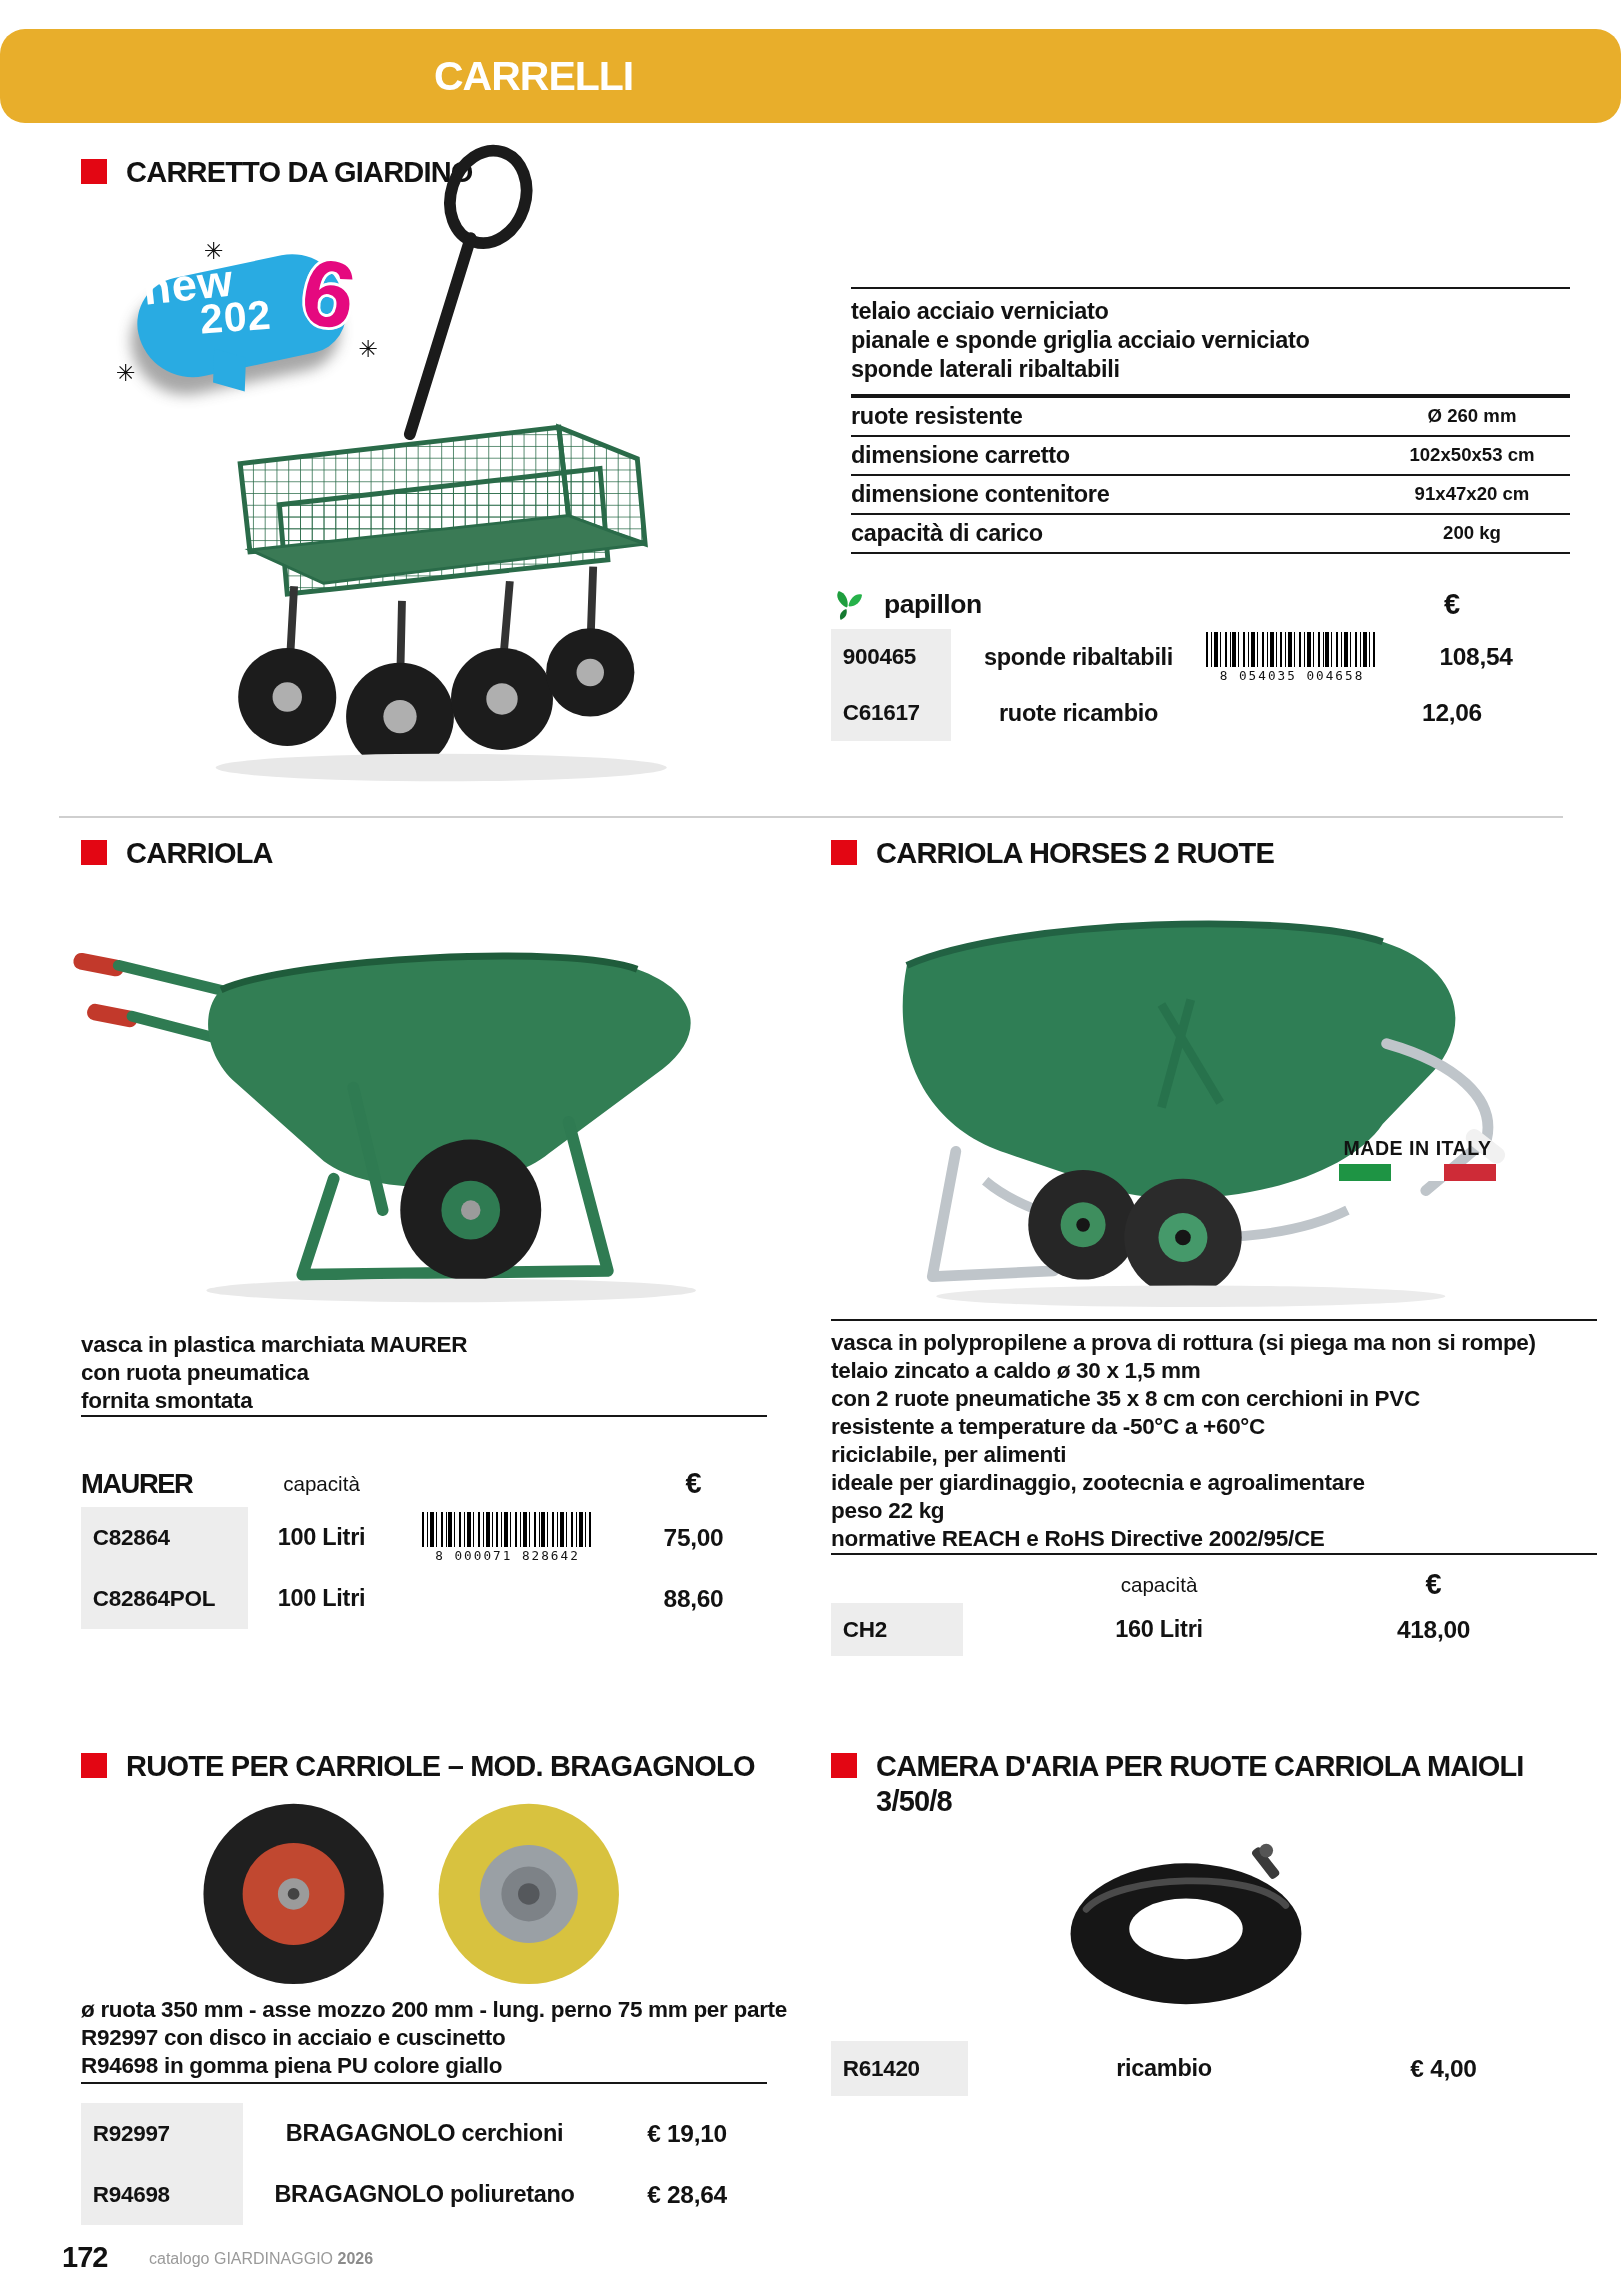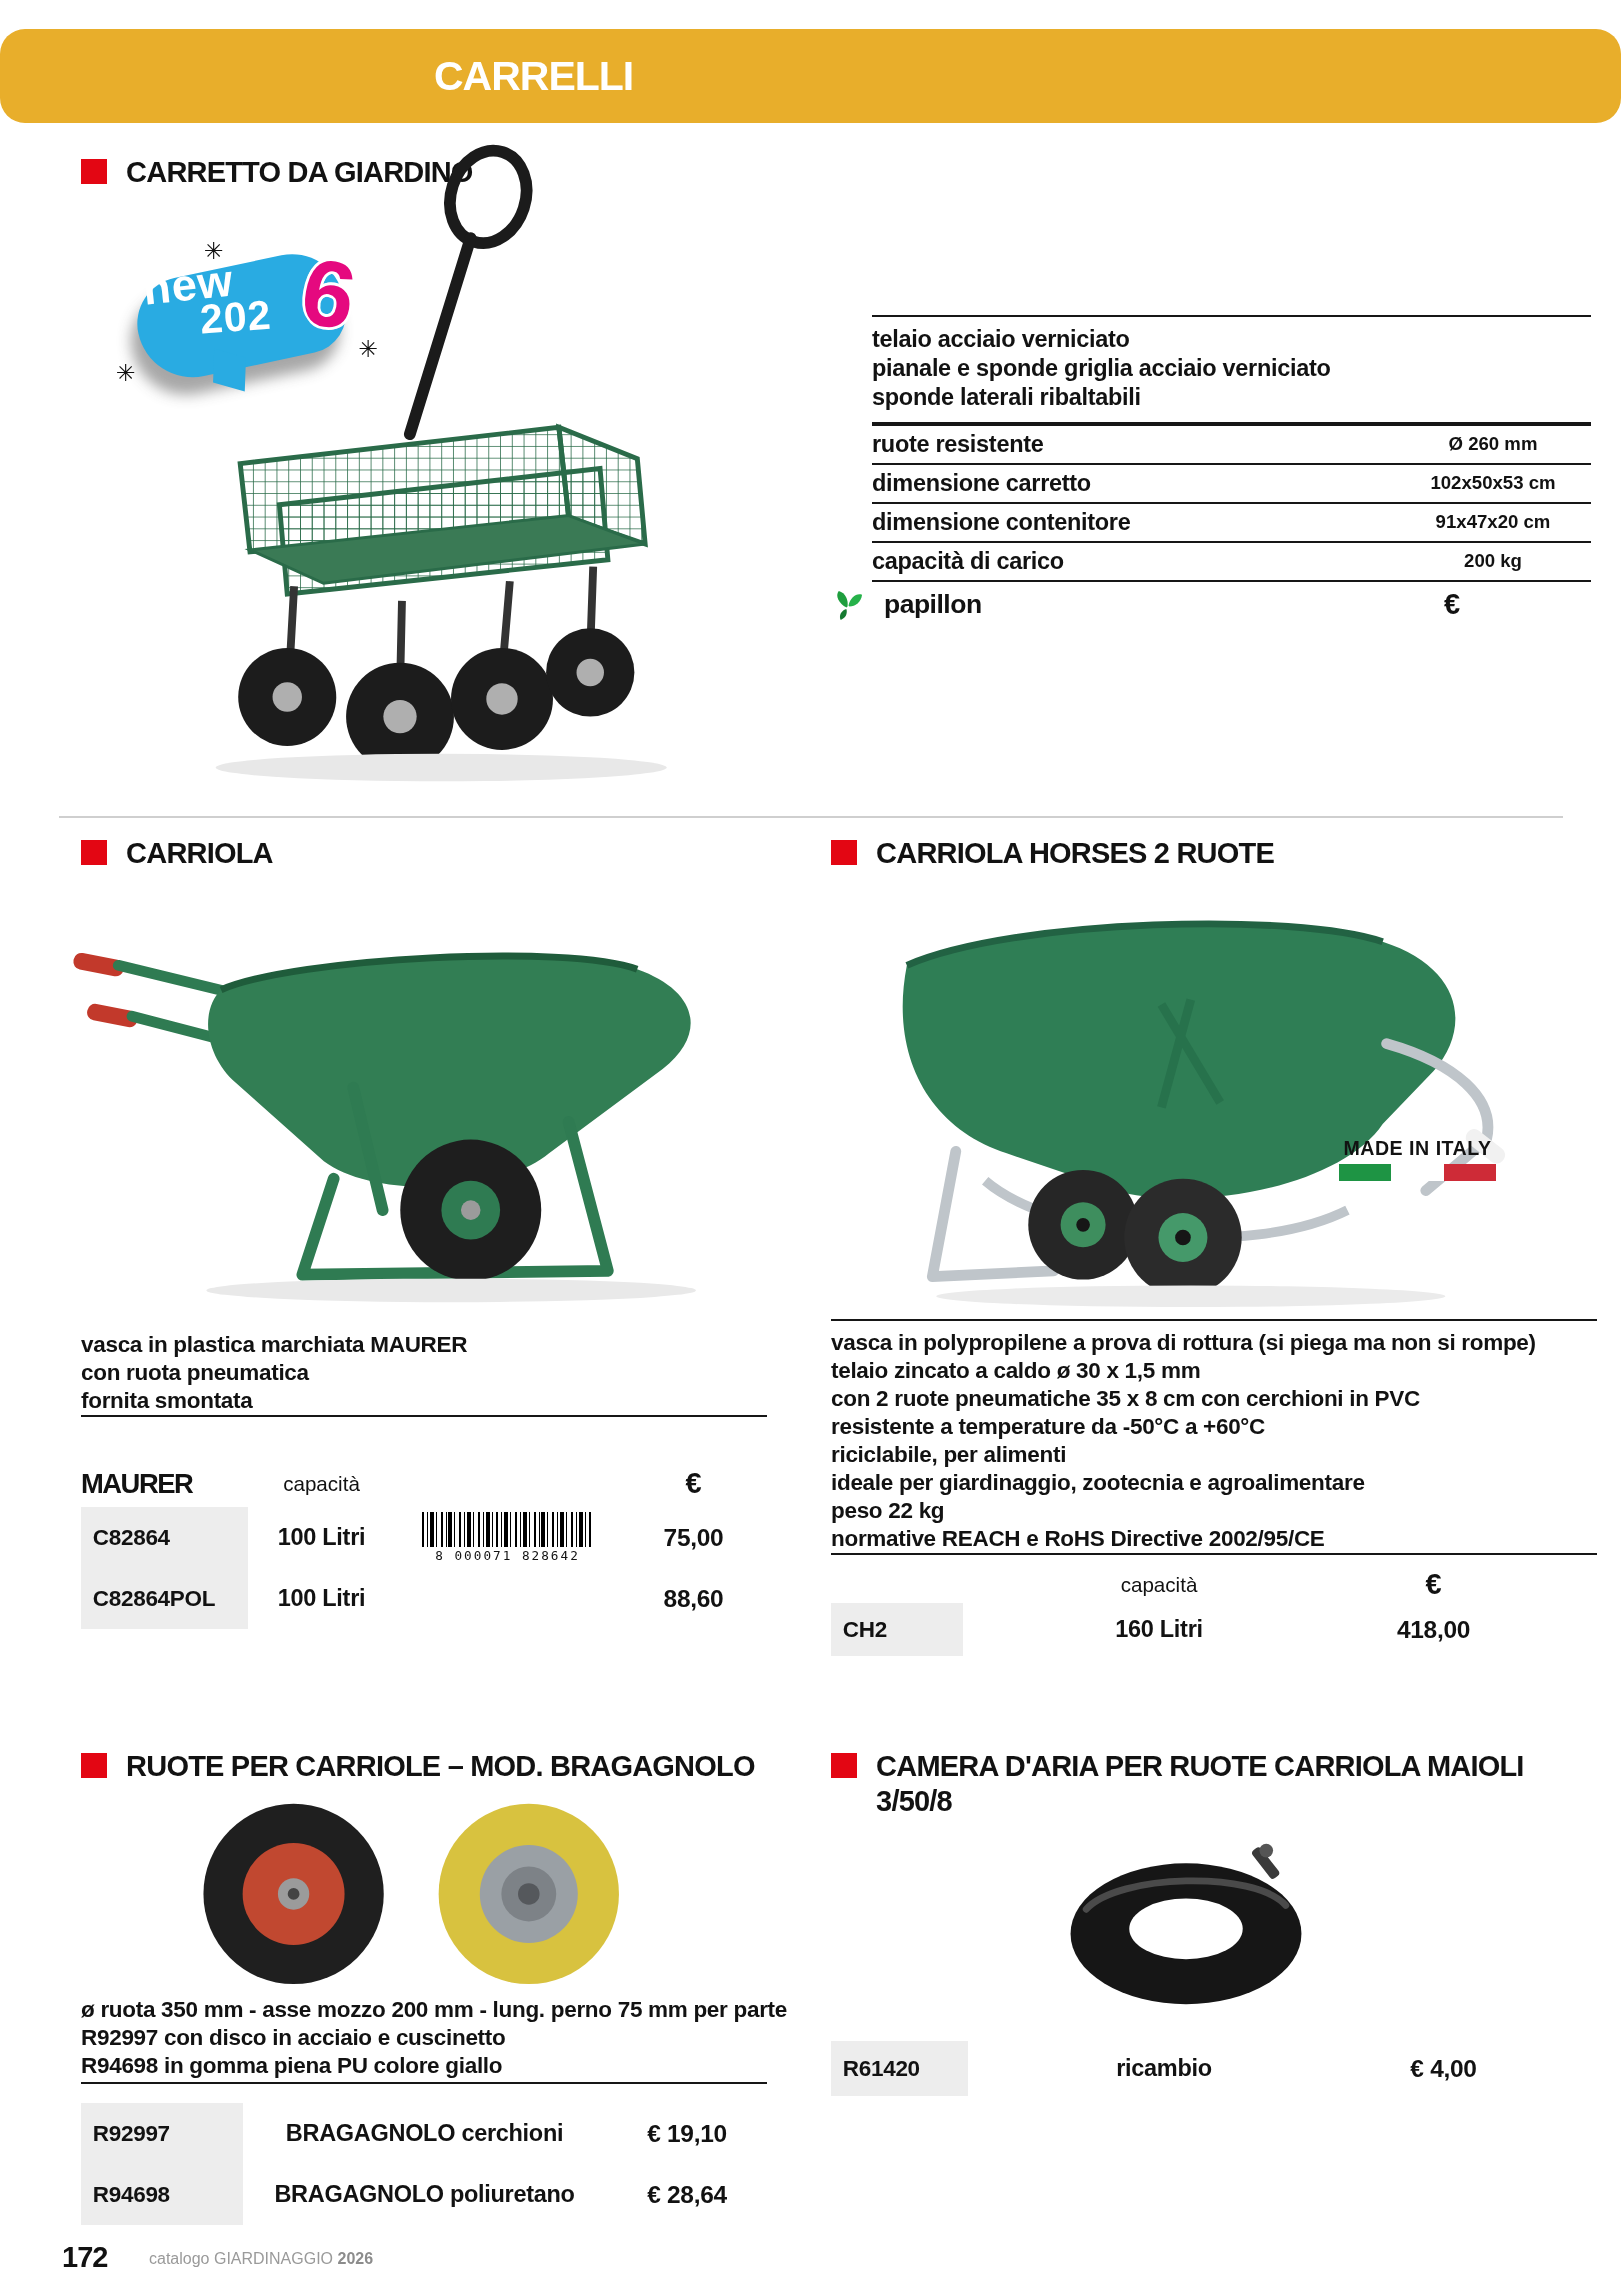--- a/index.html
+++ b/index.html
@@ -15,21 +15,21 @@
     font-weight:bold; color:#fff; letter-spacing:-1px; }
   
   .sec-title { position:absolute; display:flex; align-items:flex-start; gap:19.6px;
     font-size:29px; font-weight:bold; letter-spacing:-0.8px; line-height:35px; }
   .red-sq { flex:0 0 auto; width:25.5px; height:25.5px; background:#E30613; margin-top:3.9px; }
   .sec-title .t2 { display:block; }
   
   .rule { position:absolute; height:2px; background:#161616; }
   .divider { position:absolute; left:59px; top:816px; width:1504px; height:2px; background:#CFCFCF; }
   
-  .spec { position:absolute; left:872px; top:287px; width:719px;margin-top:28px; }
+  .spec { position:absolute; left:851px; top:287px; width:719px; }
   .spec-intro { border-top:2px solid #161616; border-bottom:4.9px solid #161616; padding:7.8px 0 9.8px; }
   .spec-intro div { font-size:23.5px; font-weight:bold; line-height:29px; letter-spacing:-0.3px; }
   .spec-row { display:flex; justify-content:space-between; align-items:center;
     border-bottom:2px solid #161616; height:39px; }
   .spec-row .lbl { font-size:23.5px; font-weight:bold; letter-spacing:-0.3px; }
   .spec-row .val { width:196px; text-align:center; font-size:18.6px; font-weight:bold; }
   
   .brandrow { position:absolute; display:flex; align-items:center; }
   .papillon-logo { display:flex; align-items:center; gap:20px; font-size:26.5px; font-weight:bold; letter-spacing:-0.5px; }
   .maurer-logo { font-size:27.4px; font-weight:bold; letter-spacing:-1.5px; }
@@ -159,20 +159,37 @@
       <svg width="33" height="33" viewBox="0 0 34 34">
         <path d="M16 20 C8 16 4 8 8 3 C15 5 18 12 17 19 Z" fill="#1E9E3E"></path>
         <path d="M18 18 C20 10 26 5 32 7 C31 15 25 19 19 19 Z" fill="#26B24A"></path>
         <path d="M15 22 C10 24 8 29 10 33 C15 31 17 27 16 22 Z" fill="#157A30"></path>
       </svg>
       <span>papillon</span>
     </div>
     <span class="euro-h" style="position:absolute; right:0; width:196px;">€</span>
   </div>
 
+  <div style="position:absolute; left:831px; top:629px; width:719px;">
+    <div class="grid" style="grid-template-columns:120px 255px 1fr 196px; height:56px;">
+      <span class="pcode">900465</span>
+      <span class="pdesc">sponde ribaltabili</span>
+      <span class="barcode">
+        <span class="bars" style="display:block;"></span>
+        <span class="bnum" style="display:block;">8 054035 004658</span>
+      </span>
+      <span class="pprice">108,54</span>
+    </div>
+    <div class="grid" style="grid-template-columns:120px 255px 1fr 196px; height:56px;">
+      <span class="pcode">C61617</span>
+      <span class="pdesc">ruote ricambio</span>
+      <span></span>
+      <span class="pprice">12,06</span>
+    </div>
+  </div>
 
   <div class="divider"></div>
 
   <div class="sec-title" style="left:81px; top:836px;">
     <span class="red-sq"></span>
     <span>CARRIOLA</span>
   </div>
 
   <svg class="illus" style="left:59px; top:887px;" width="706" height="421" viewBox="0 0 720 430">
     <rect x="16" y="66" width="52" height="17" rx="8" fill="#C2392B" transform="rotate(11 16 66)"></rect>

